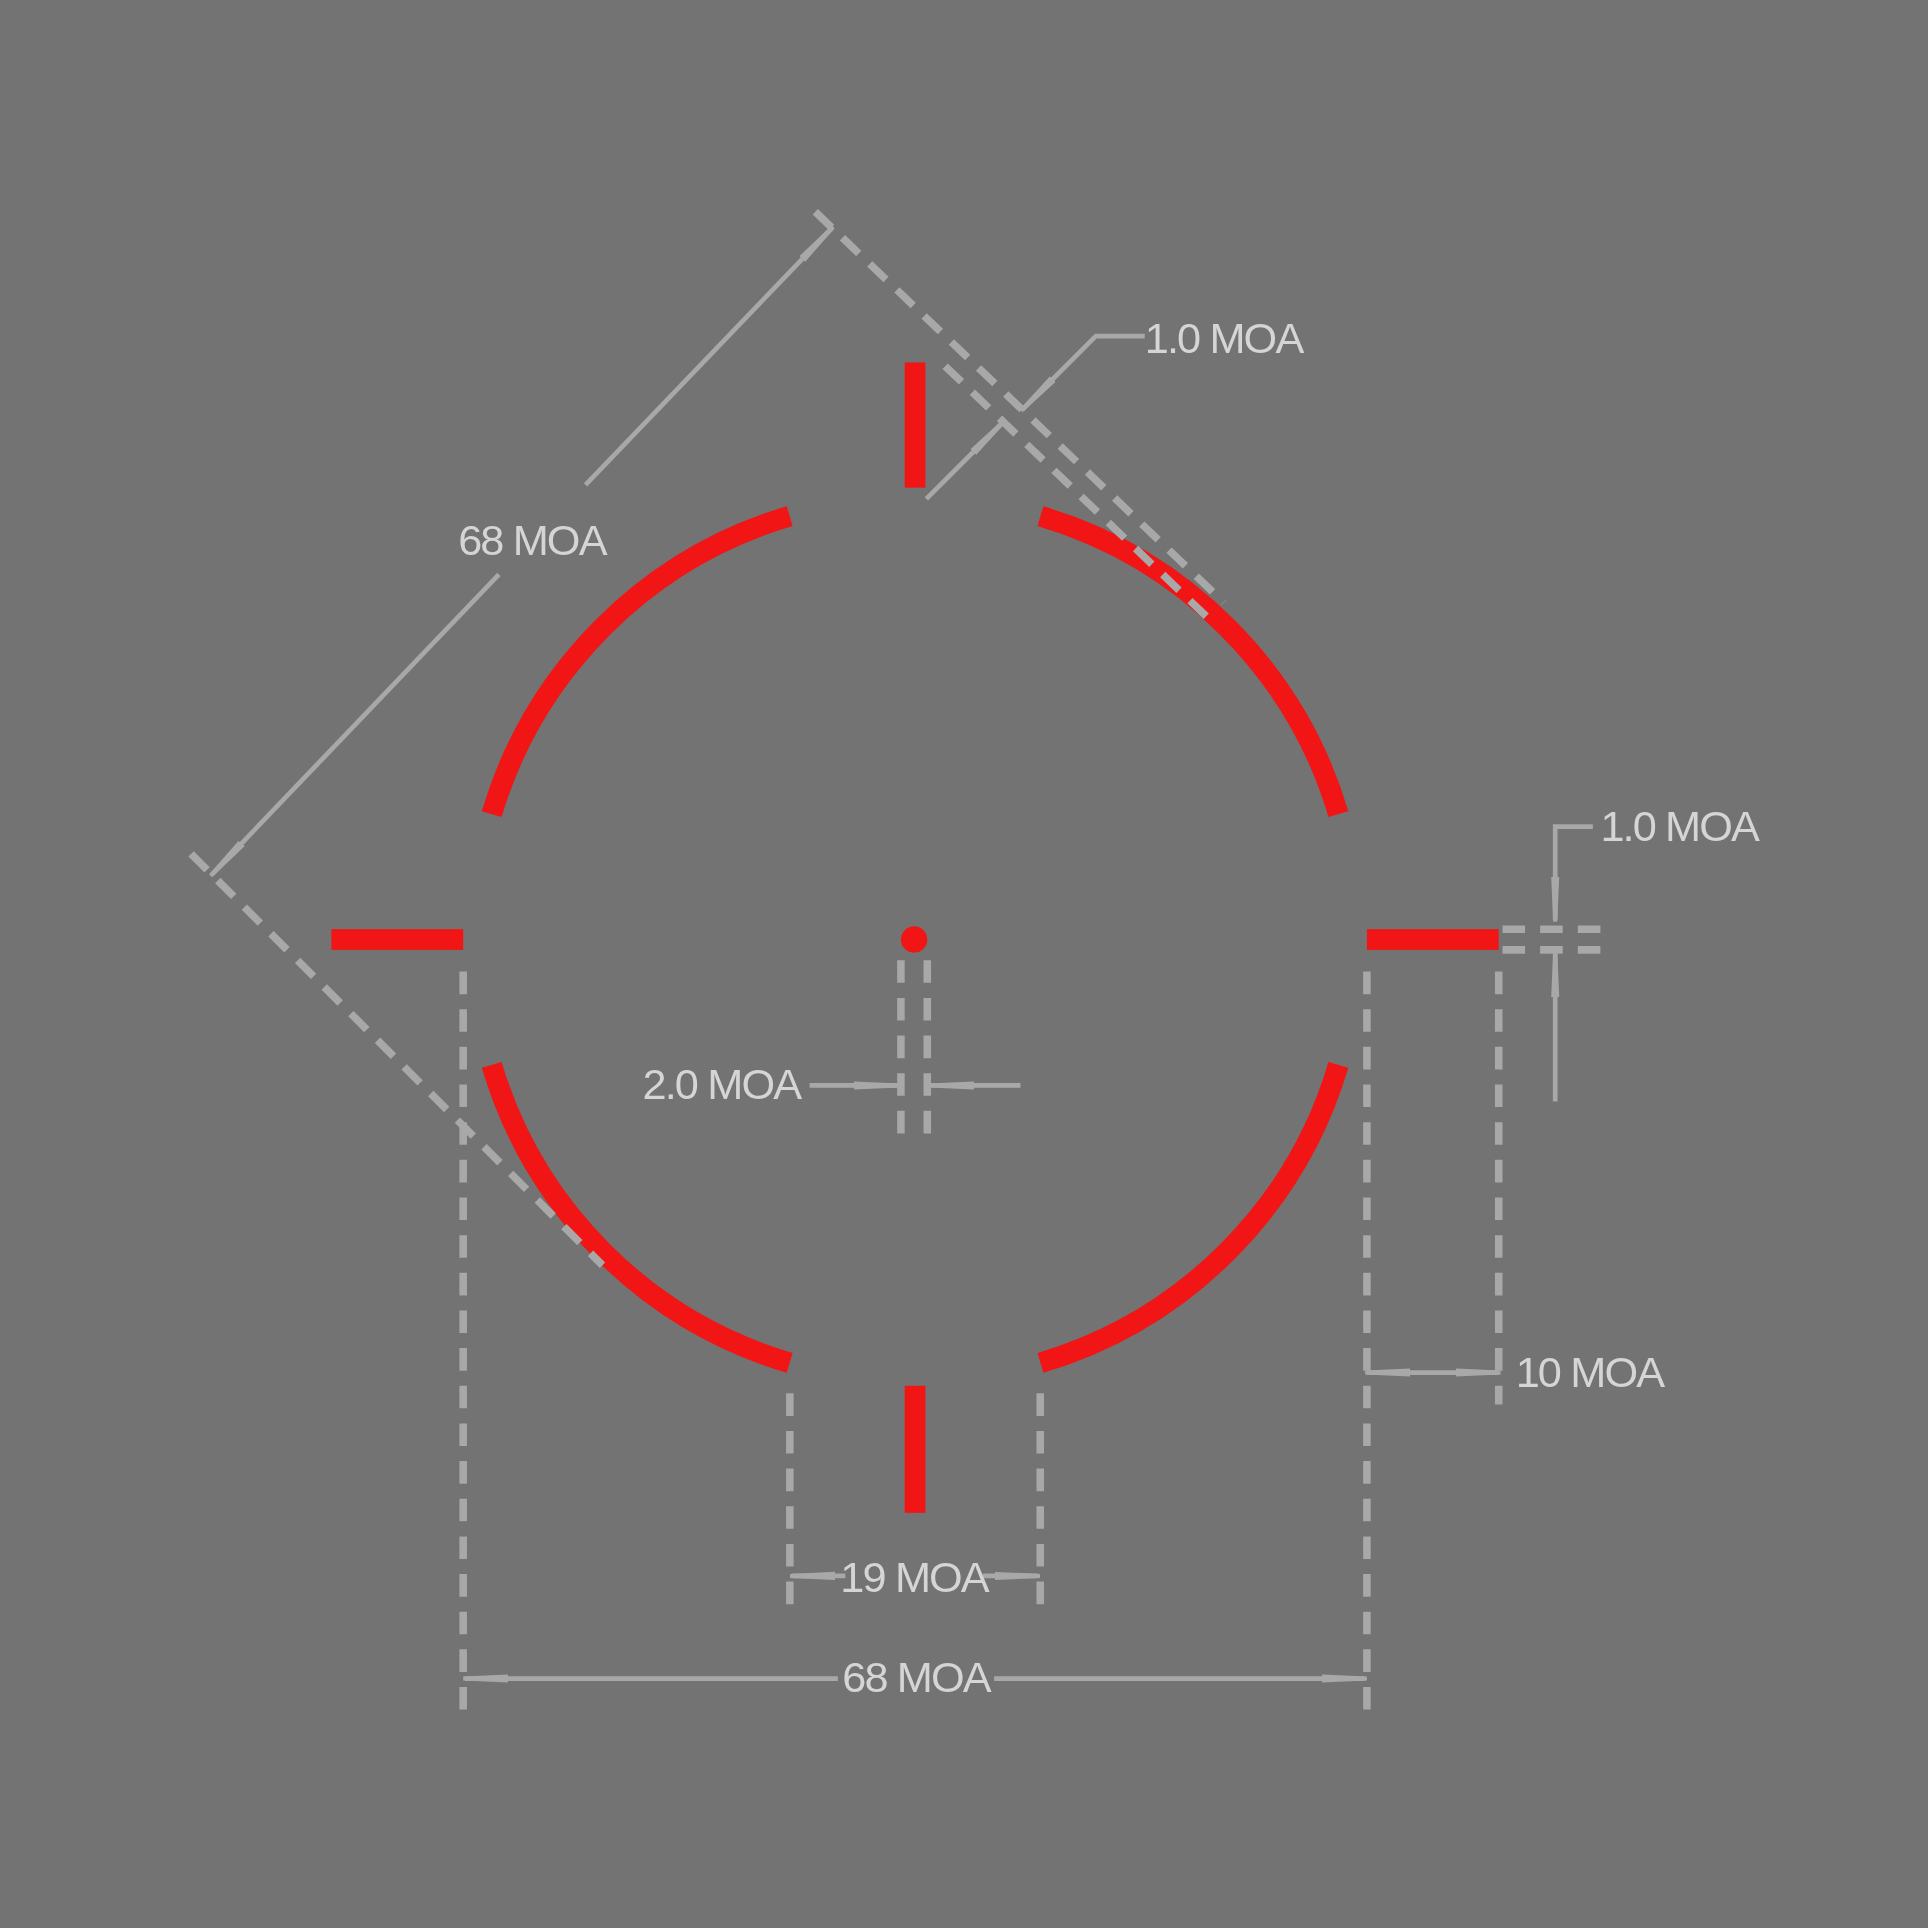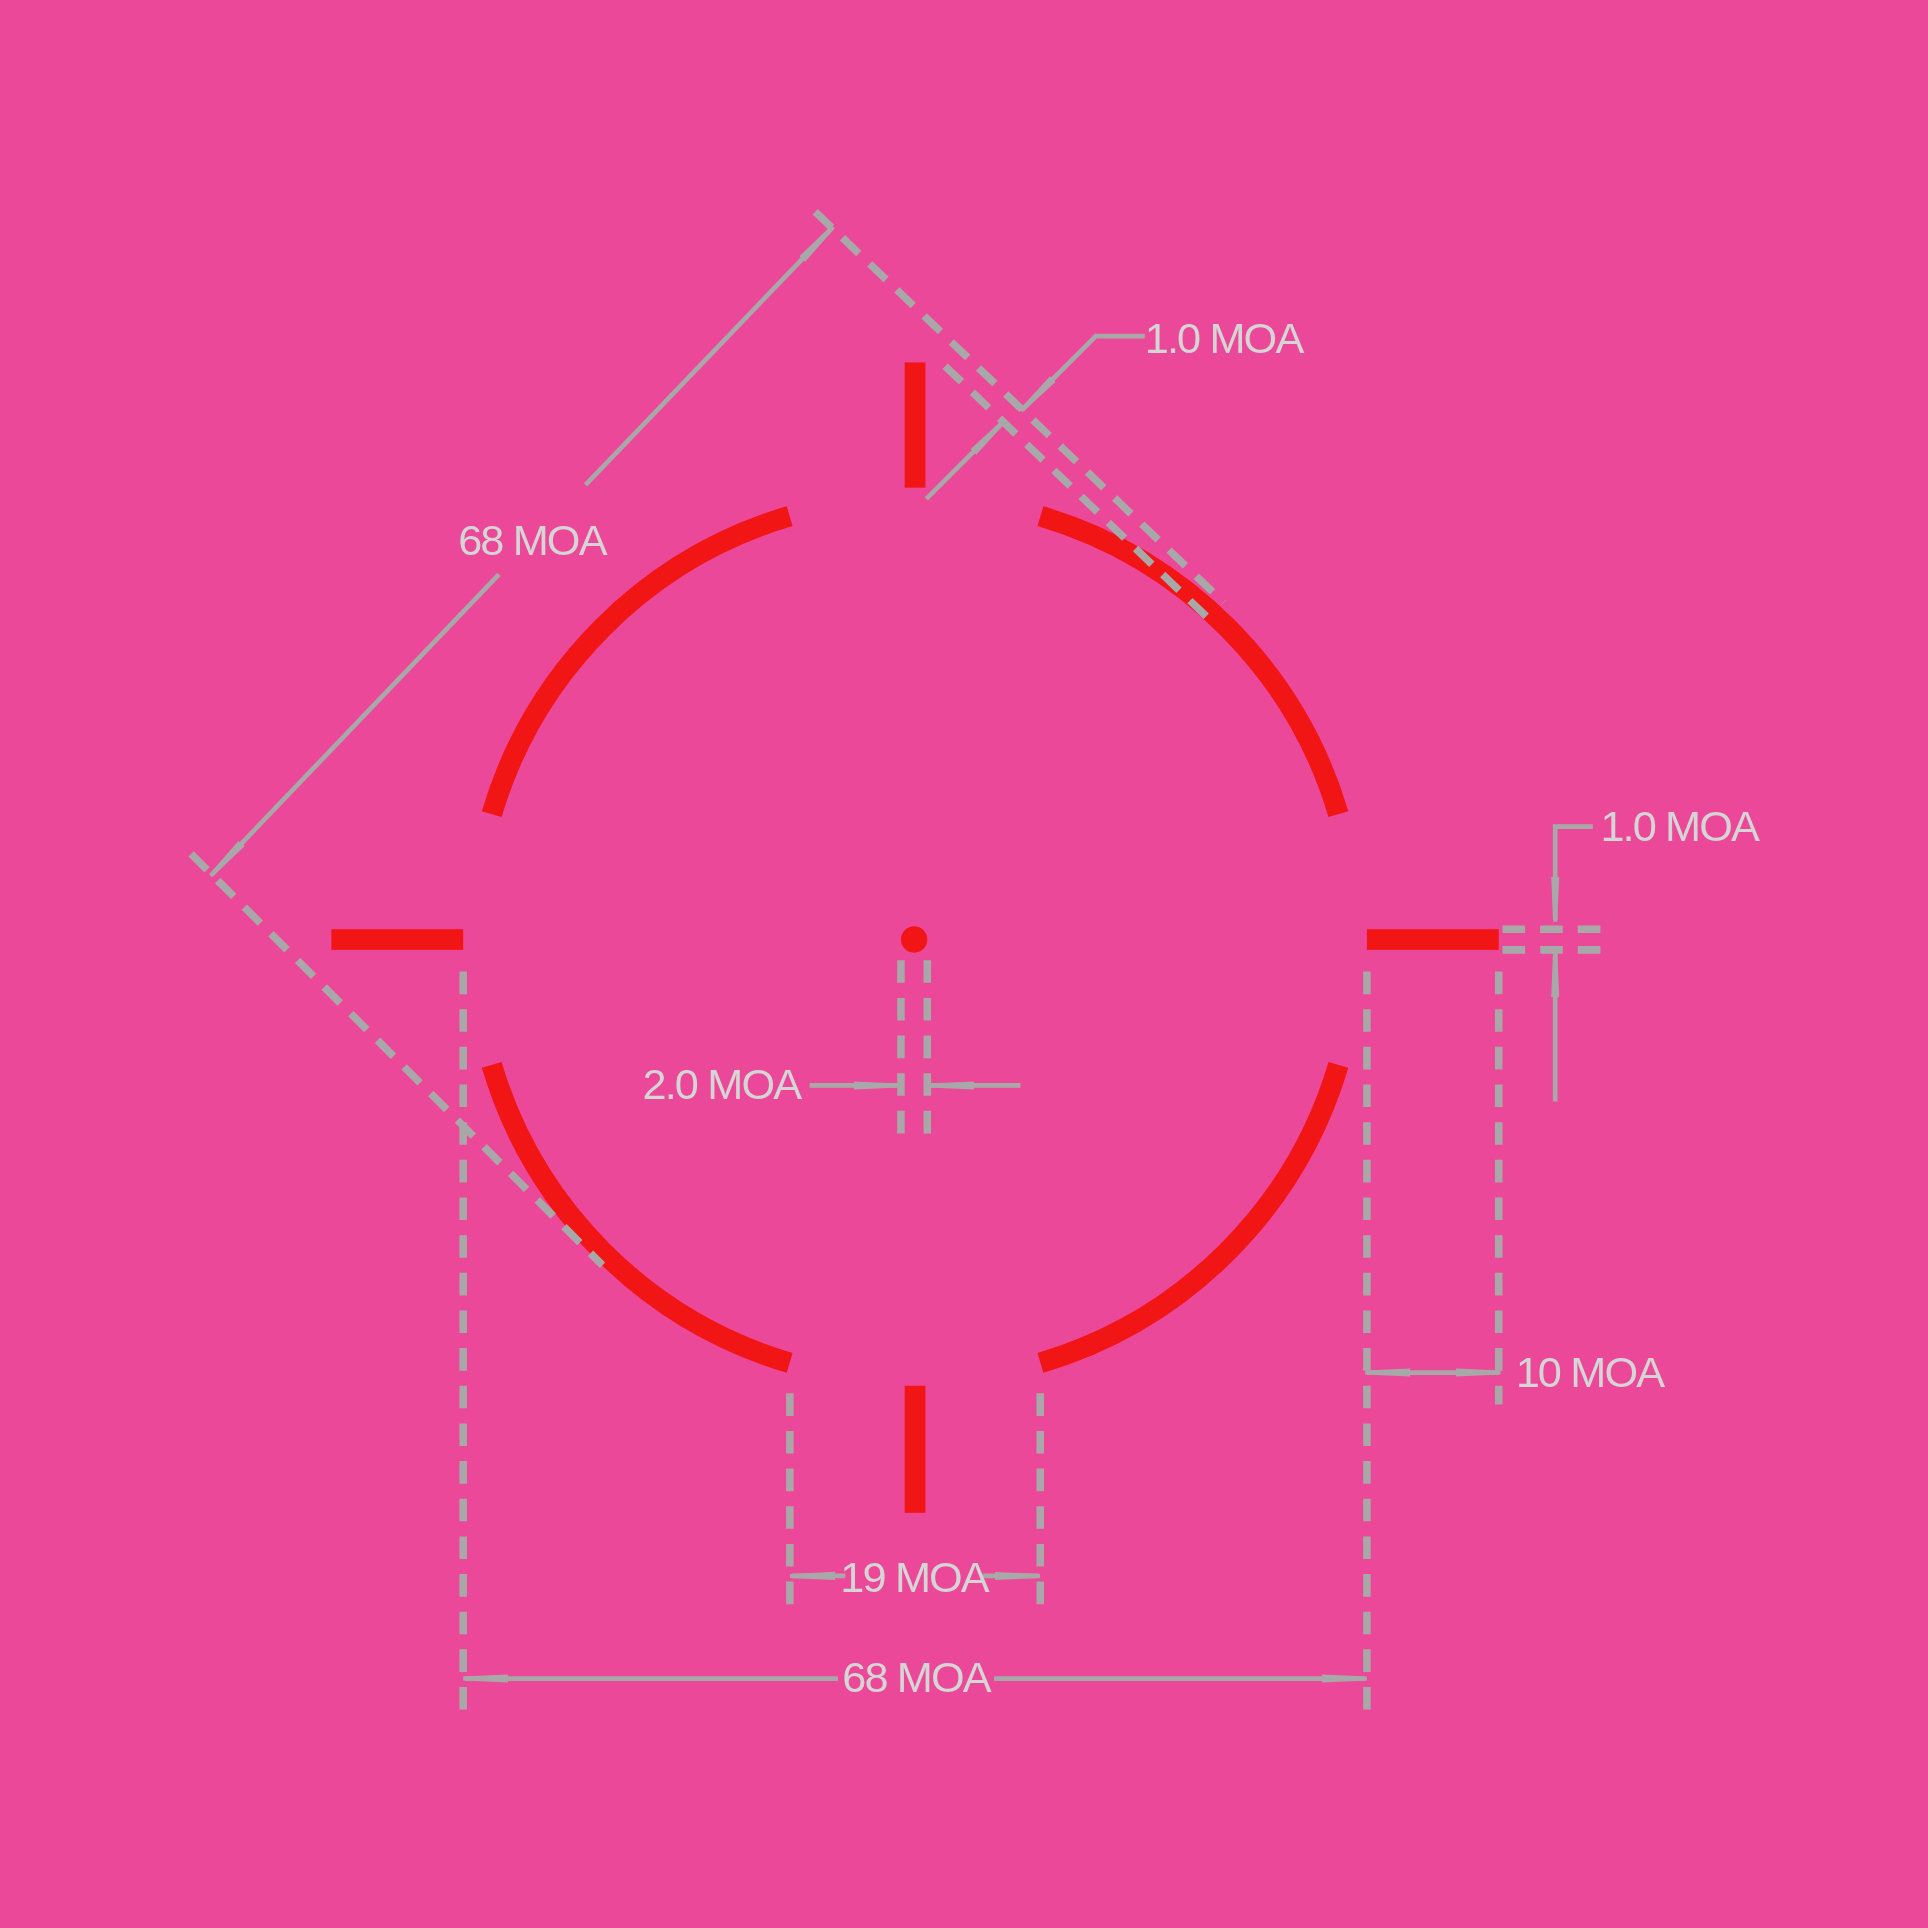--- a/index.html
+++ b/index.html
@@ -7,21 +7,21 @@
     padding: 0;
     background: #000000;
     width: 1928px;
     height: 1928px;
     overflow: hidden;
   }
   .stage {
     position: relative;
     width: 1928px;
     height: 1928px;
-    background: #ec4899;
+    background: #737373;
   }
   svg { display: block; }
   .red-el { fill: #f11515; stroke: none; }
   .red-arc { fill: none; stroke: #f11515; stroke-width: 22; }
   .dash {
     stroke: #a8a8a8;
     stroke-width: 8;
     fill: none;
     stroke-dasharray: 24 16;
     stroke-linecap: butt;

